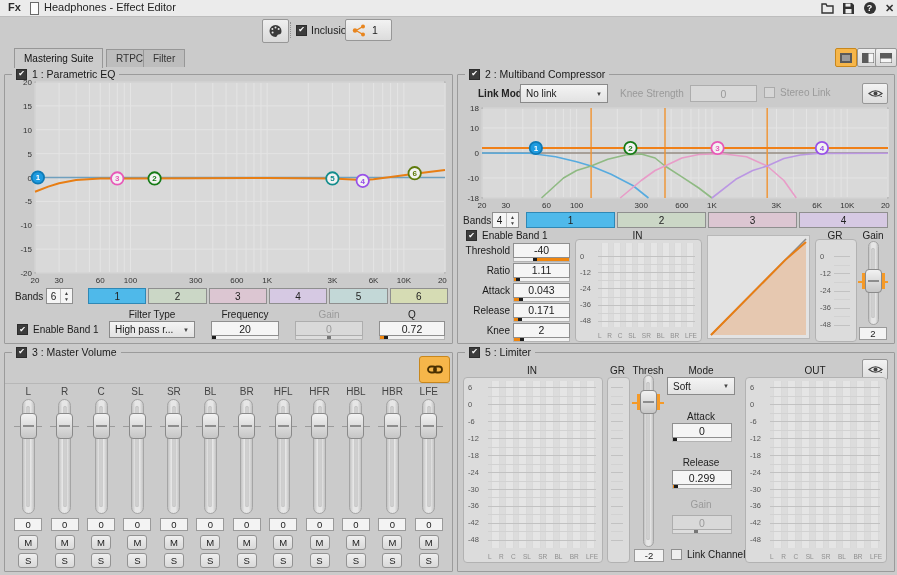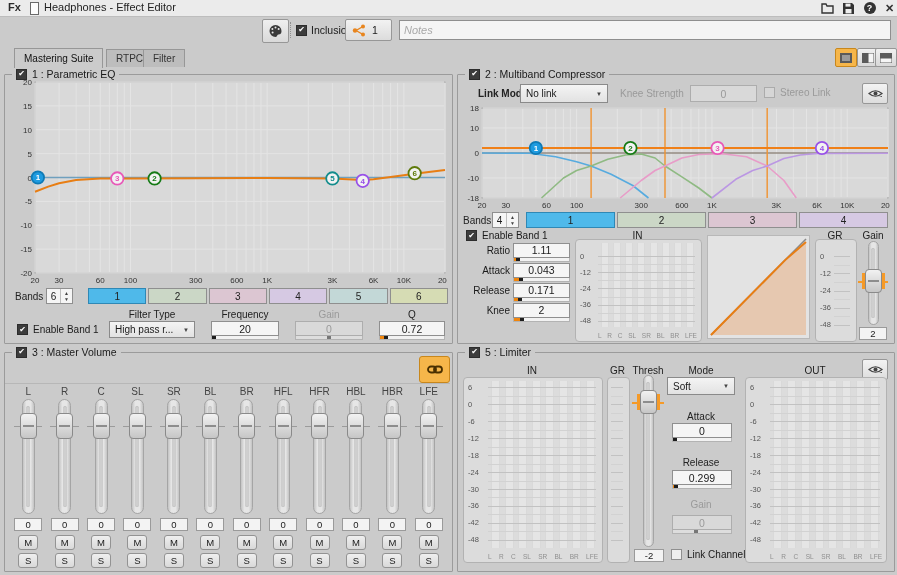--- a/index.html
+++ b/index.html
@@ -141,21 +141,20 @@
   <div id="share-btn" class="abs">
     <svg width="14" height="13" viewBox="0 0 14 13">
       <line x1="4" y1="6.5" x2="11" y2="2.5" stroke="#e8851e" stroke-width="1.4"></line>
       <line x1="4" y1="6.5" x2="11" y2="10.5" stroke="#e8851e" stroke-width="1.4"></line>
       <circle cx="3" cy="6.5" r="2.2" fill="#e8851e"></circle>
         <circle cx="11" cy="2.5" r="2" fill="#e8851e"></circle>
         <circle cx="11" cy="10.5" r="2" fill="#e8851e"></circle>
     </svg>
     <span>1</span>
   </div>
-  <input id="notes-input" class="inputbox abs" placeholder="Notes" style="">
 </div>
 
 <div id="tabrow" class="abs">
   <div class="tab active" style="left:14px">Mastering Suite</div>
   <div class="tab" style="left:106px">RTPC</div>
   <div class="tab" style="left:143px">Filter</div>
   <div class="laybtn sel" style="left:835px">
     <svg width="12" height="10">
         <rect x="0" y="0" width="12" height="10" fill="#5a5a5a"></rect>
         <rect x="2" y="2" width="8" height="6" fill="#9a9a9a"></rect>
@@ -445,20 +444,30 @@
   <div style="position:absolute;left:8px;top:155px;display:flex;gap:5px;align-items:center;font-size:10px;">
     <span class="cb on">✔</span>
     <span>Enable Band 1</span>
   </div>
   <span class="lbl c" style="left:117px;top:155px;width:125px;">IN</span>
   <span class="lbl c" style="left:357px;top:155px;width:40px;">GR</span>
   <span class="lbl c" style="left:398px;top:155px;width:34px;">Gain</span>
 
   <div id="comp-params" style="position:absolute;left:2px;top:168px;">
       <div style="display: flex; align-items: flex-start; height: 20px;">
+        <div style="width: 50px; text-align: right; font-size: 10px; padding-top: 2px; margin-right: 3px;">Threshold</div>
+        <div style="width: 57px;">
+          <div style="height: 15px; background: rgb(245, 245, 245); border: 1px solid rgb(143, 143, 143); box-sizing: border-box; font-size: 10.5px; text-align: center; line-height: 13px;">-40</div>
+          <div class="mini">
+            <div class="fill" style="left: 40%; width: 60%;"></div>
+            <div class="mark" style="left: calc(38% - 2px);"></div>
+          </div>
+        </div>
+      </div>
+      <div style="display: flex; align-items: flex-start; height: 20px;">
         <div style="width: 50px; text-align: right; font-size: 10px; padding-top: 2px; margin-right: 3px;">Ratio</div>
         <div style="width: 57px;">
           <div style="height: 15px; background: rgb(245, 245, 245); border: 1px solid rgb(143, 143, 143); box-sizing: border-box; font-size: 10.5px; text-align: center; line-height: 13px;">1.11</div>
           <div class="mini">
             <div class="fill" style="left: 0%; width: 5%;"></div>
             <div class="mark" style="left: calc(7% - 2px);"></div>
           </div>
         </div>
       </div>
       <div style="display: flex; align-items: flex-start; height: 20px;">

